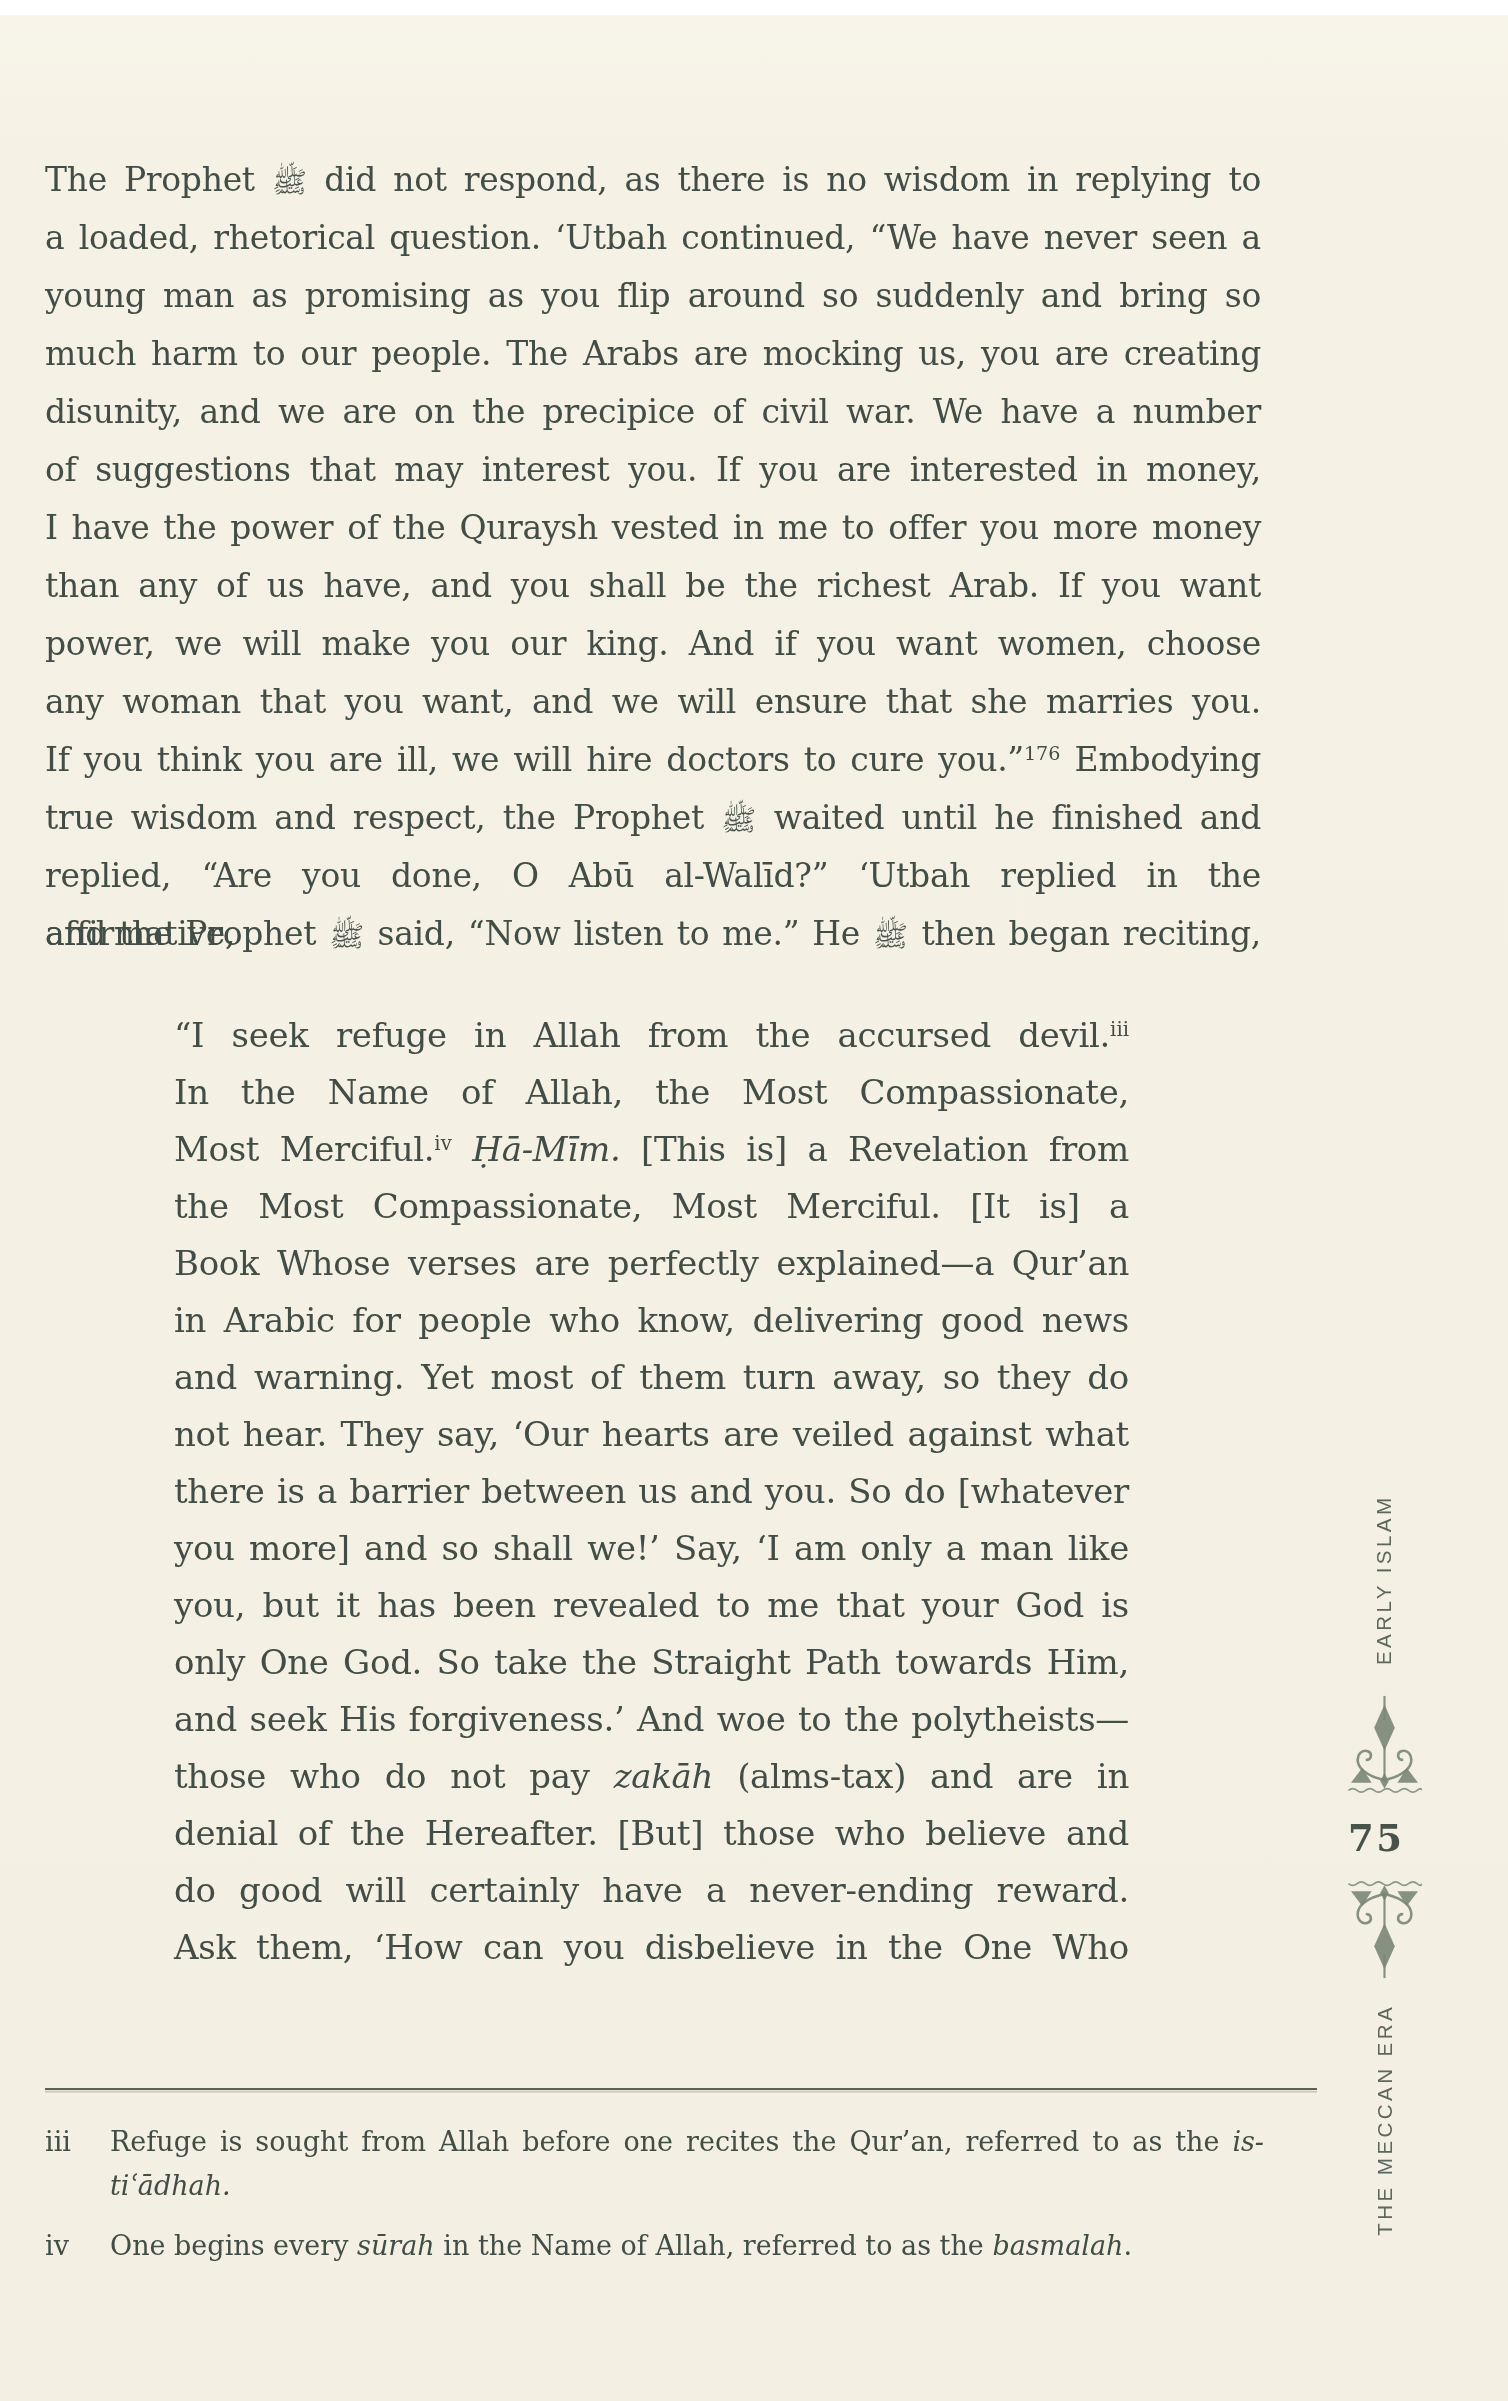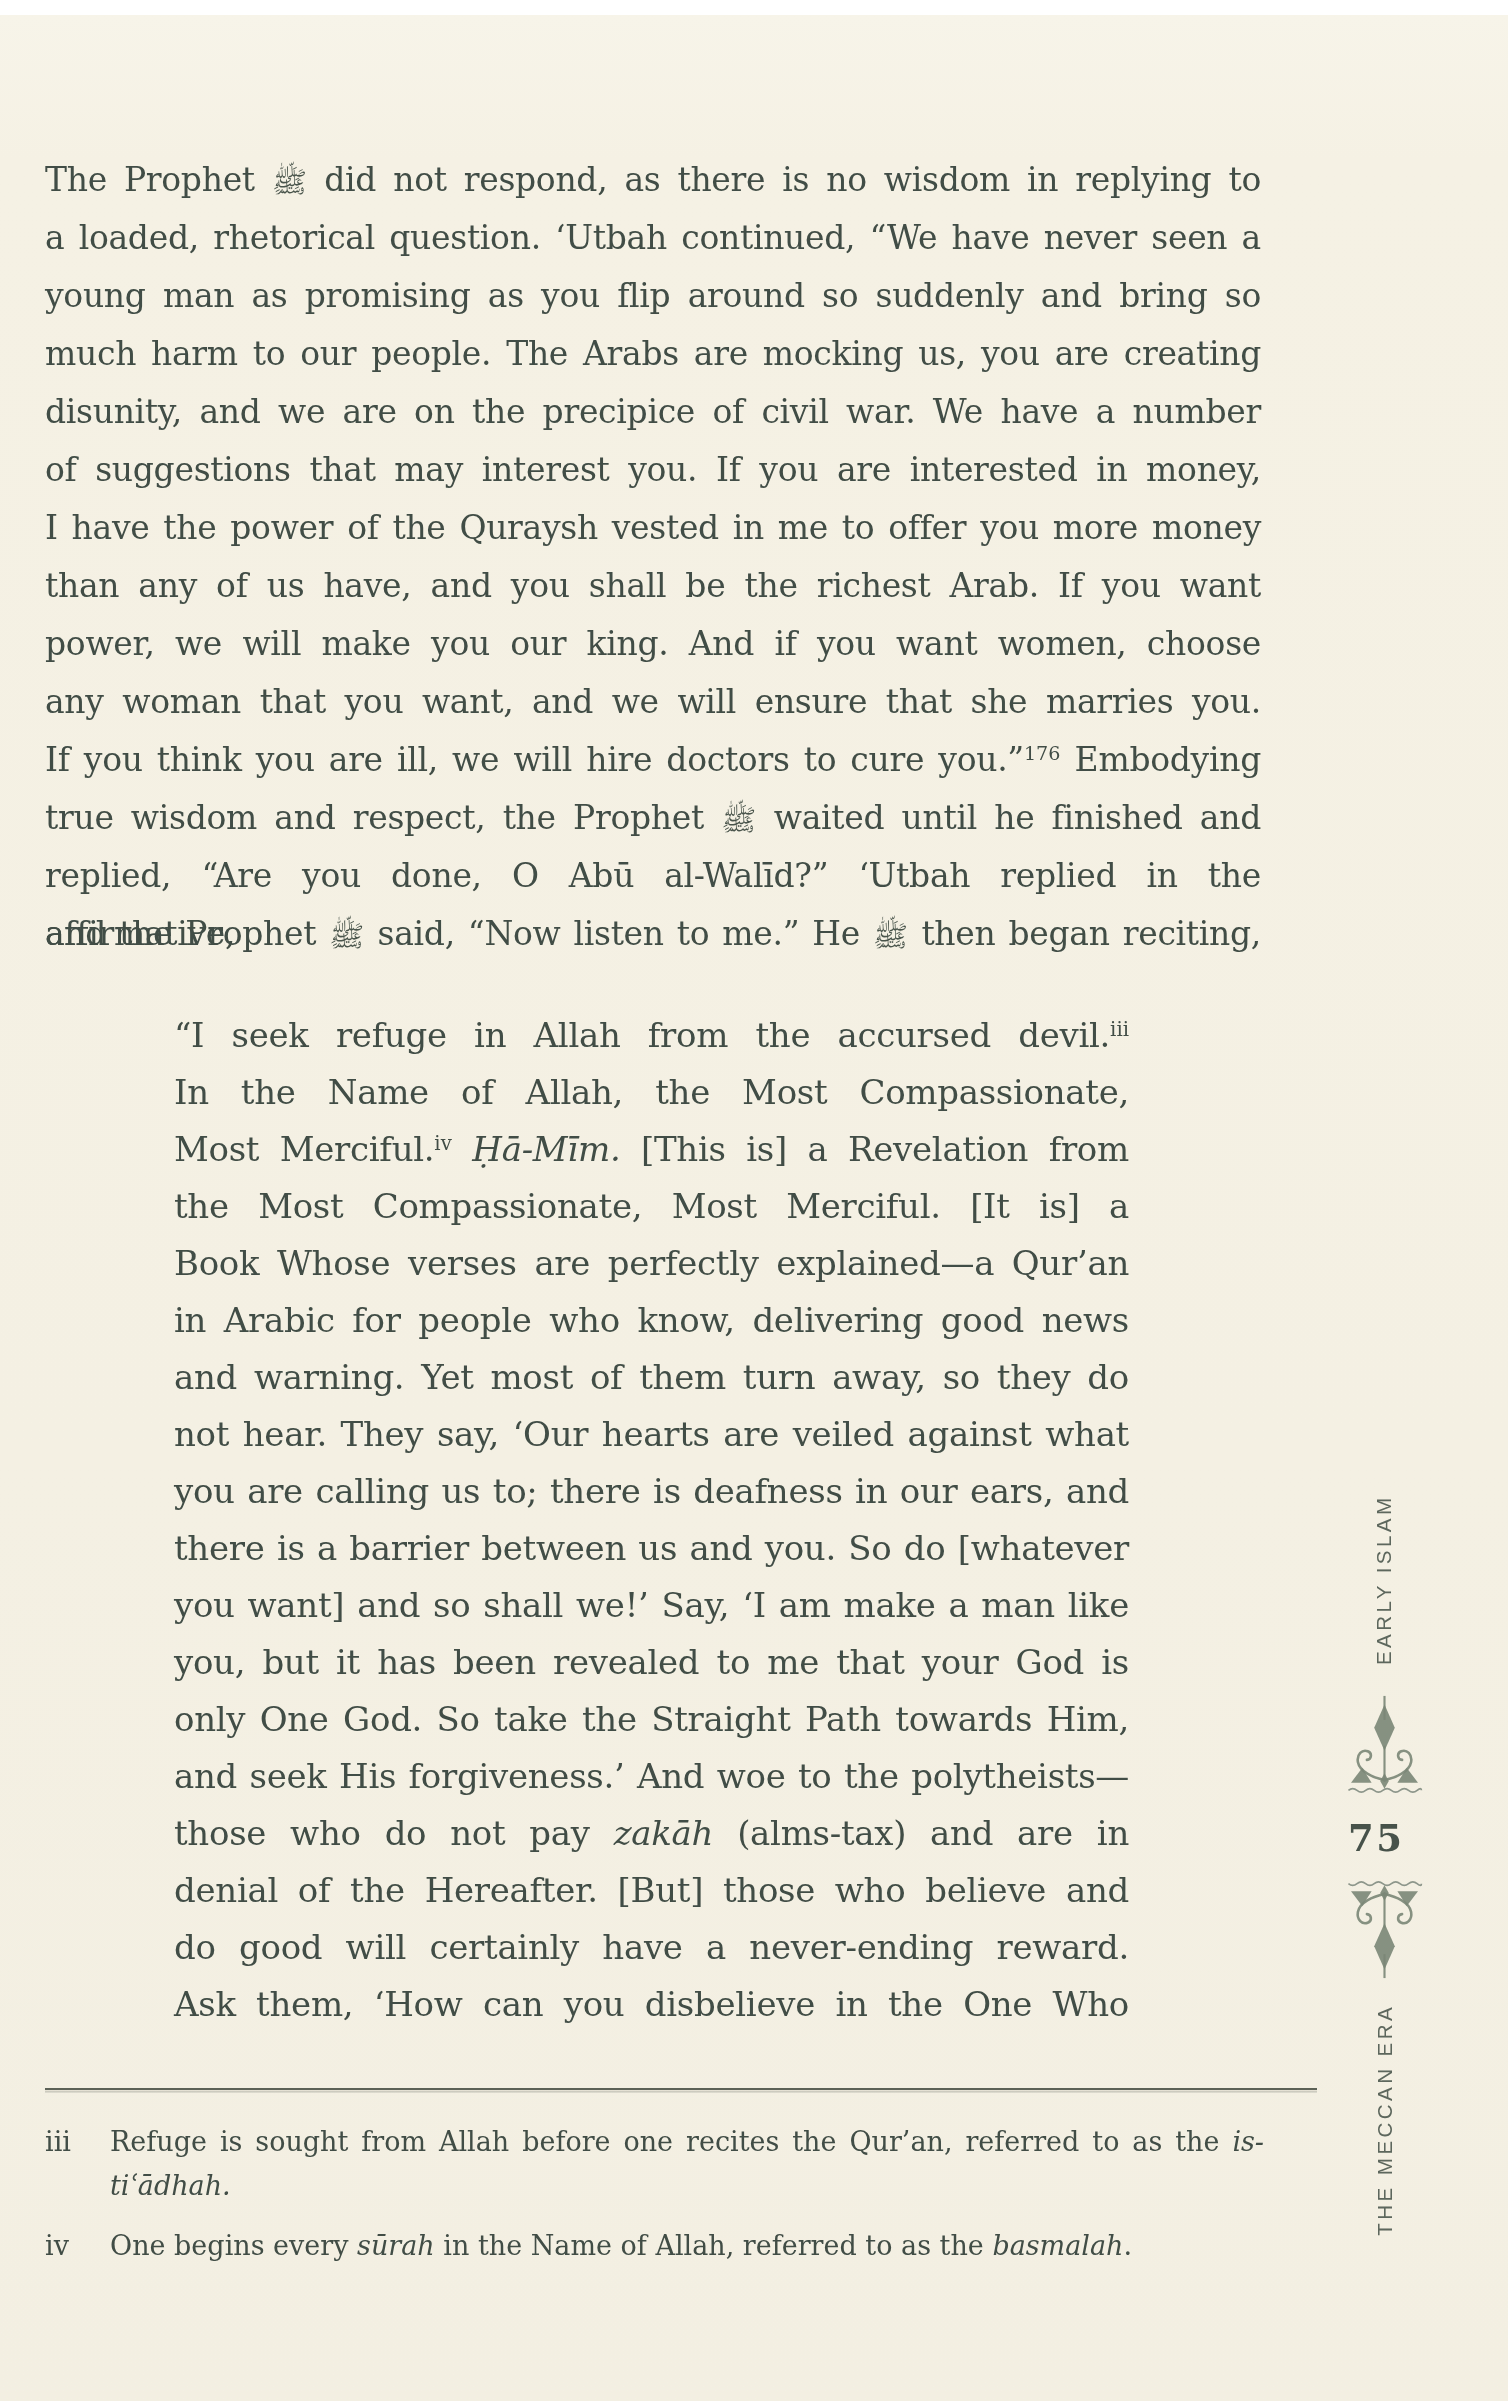--- a/index.html
+++ b/index.html
@@ -84,23 +84,22 @@
 
   <blockquote class="quote" style="margin:0;">
     <div class="line">“I seek refuge in Allah from the accursed devil.<sup>iii</sup></div>
     <div class="line">In the Name of Allah, the Most Compassionate,</div>
     <div class="line">Most Merciful.<sup>iv</sup> <i>Ḥā-Mīm.</i> [This is] a Revelation from</div>
     <div class="line">the Most Compassionate, Most Merciful. [It is] a</div>
     <div class="line">Book Whose verses are perfectly explained—a Qur’an</div>
     <div class="line">in Arabic for people who know, delivering good news</div>
     <div class="line">and warning. Yet most of them turn away, so they do</div>
     <div class="line">not hear. They say, ‘Our hearts are veiled against what</div>
-    <div class="line">you are calling us to; there is deafness in our ears, and</div>
     <div class="line">there is a barrier between us and you. So do [whatever</div>
-    <div class="line">you want] and so shall we!’ Say, ‘I am make a man like</div>
+    <div class="line">you more] and so shall we!’ Say, ‘I am only a man like</div>
     <div class="line">you, but it has been revealed to me that your God is</div>
     <div class="line">only One God. So take the Straight Path towards Him,</div>
     <div class="line">and seek His forgiveness.’ And woe to the polytheists—</div>
     <div class="line">those who do not pay <i>zakāh</i> (alms-tax) and are in</div>
     <div class="line">denial of the Hereafter. [But] those who believe and</div>
     <div class="line">do good will certainly have a never-ending reward.</div>
     <div class="line">Ask them, ‘How can you disbelieve in the One Who</div>
   </blockquote>
 
   <hr class="fn-rule">

